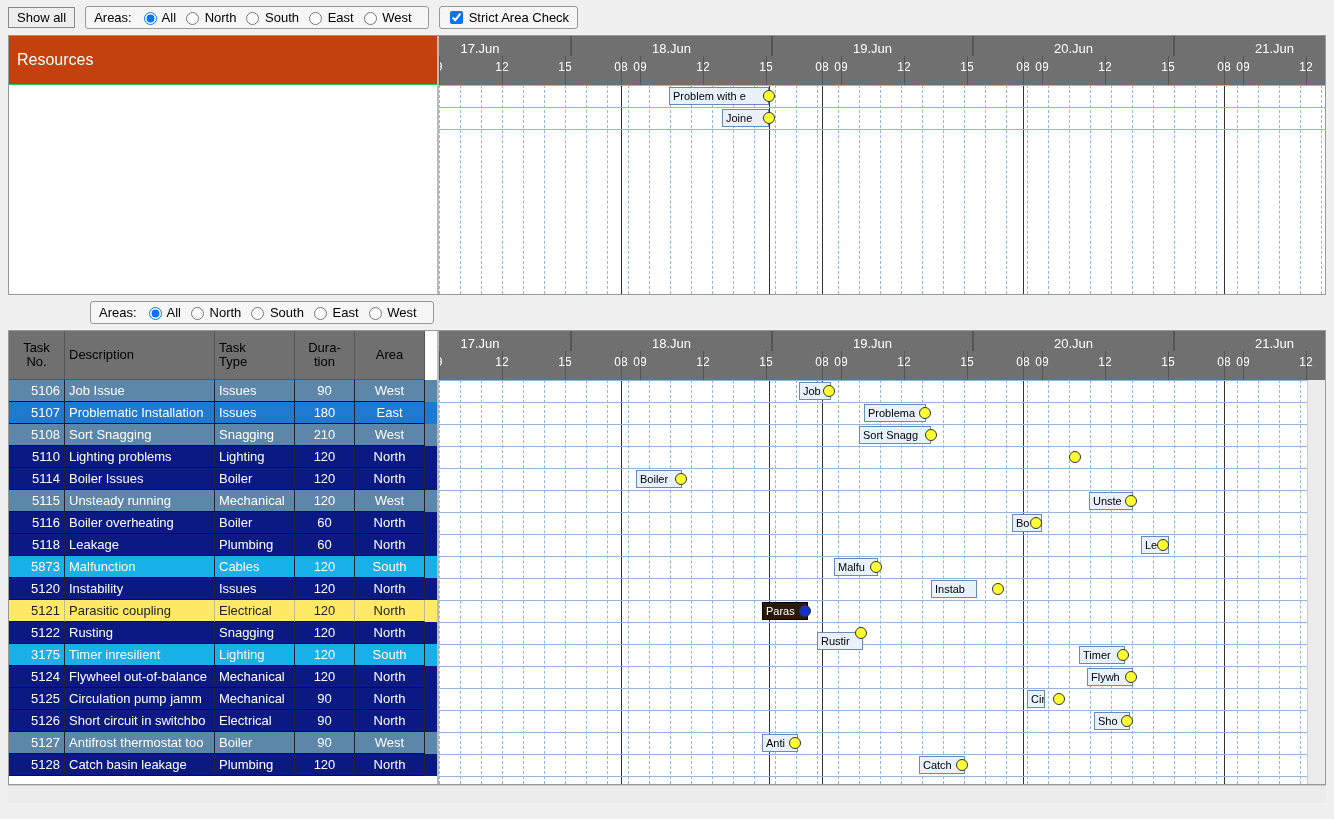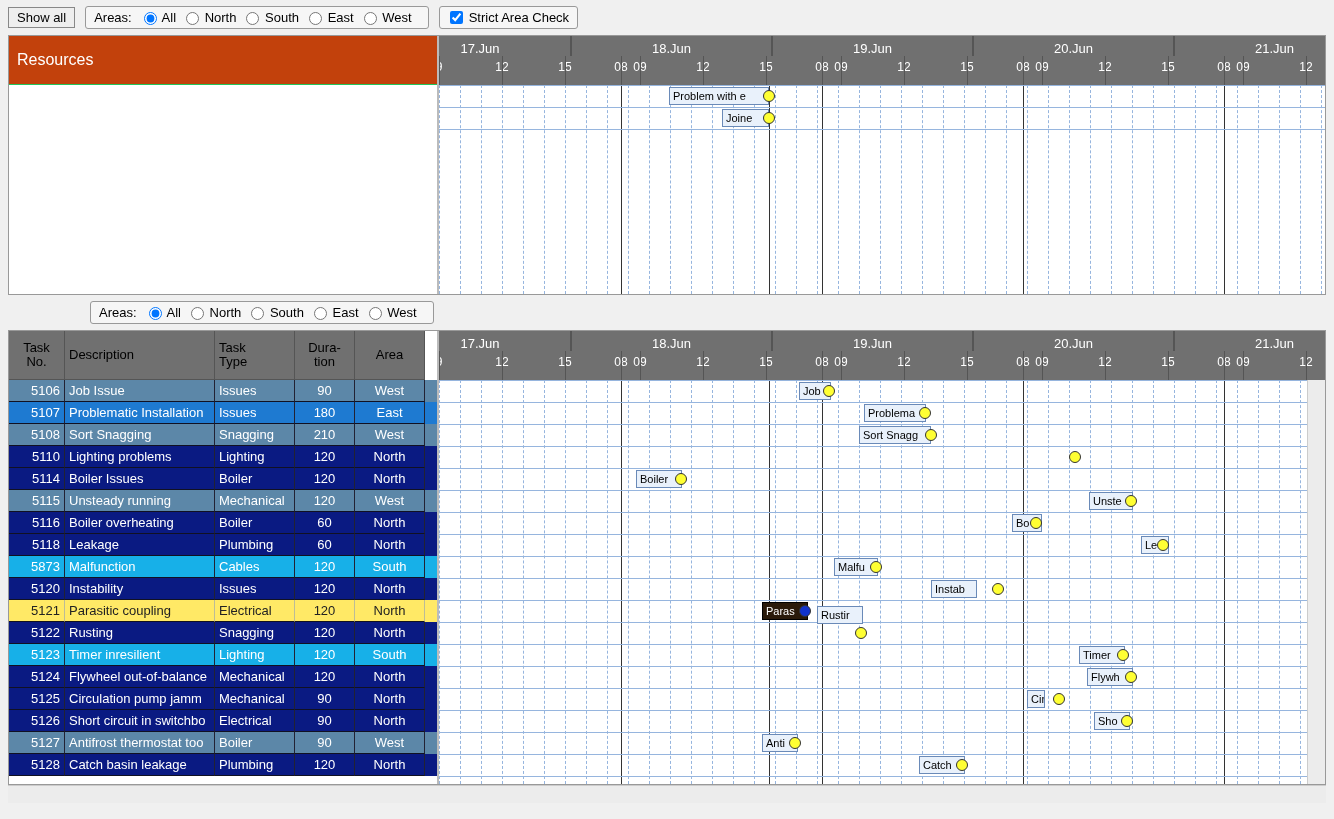--- a/index.html
+++ b/index.html
@@ -431,21 +431,21 @@
     <div class="td center col-area c-yellow">North</div>
   </div>
         <div class="task-row c-dark">
     <div class="td right col-no c-dark">5122</div>
     <div class="td col-desc c-dark">Rusting</div>
     <div class="td col-type c-dark">Snagging</div>
     <div class="td center col-dur c-dark">120</div>
     <div class="td center col-area c-dark">North</div>
   </div>
         <div class="task-row c-cyan">
-    <div class="td right col-no c-cyan">5123</div>
+    <div class="td right col-no c-cyan">3175</div>
     <div class="td col-desc c-cyan">Timer inresilient</div>
     <div class="td col-type c-cyan">Lighting</div>
     <div class="td center col-dur c-cyan">120</div>
     <div class="td center col-area c-cyan">South</div>
   </div>
         <div class="task-row c-dark">
     <div class="td right col-no c-dark">5124</div>
     <div class="td col-desc c-dark">Flywheel out-of-balance</div>
     <div class="td col-type c-dark">Mechanical</div>
     <div class="td center col-dur c-dark">120</div>
@@ -607,21 +607,21 @@
         <div class="taskbar " style="top:134px;left:573px;width:30px">Bo</div>
        <div class="pin " style="top:134px;left:597px"></div>
         <div class="taskbar " style="top:156px;left:702px;width:28px">Le</div>
        <div class="pin " style="top:156px;left:724px"></div>
         <div class="taskbar " style="top:178px;left:395px;width:44px">Malfu</div>
        <div class="pin " style="top:178px;left:437px"></div>
         <div class="taskbar " style="top:200px;left:492px;width:46px">Instab</div>
        <div class="pin " style="top:200px;left:559px"></div>
         <div class="taskbar dark" style="top:222px;left:323px;width:46px">Paras</div>
        <div class="pin blue" style="top:222px;left:366px"></div>
-        <div class="taskbar " style="top:226px;left:378px;width:46px">Rustir</div>
+        <div class="taskbar " style="top:252px;left:378px;width:46px">Rustir</div>
        <div class="pin " style="top:244px;left:422px"></div>
         <div class="taskbar " style="top:266px;left:640px;width:46px">Timer</div>
        <div class="pin " style="top:266px;left:684px"></div>
         <div class="taskbar " style="top:288px;left:648px;width:46px">Flywh</div>
        <div class="pin " style="top:288px;left:692px"></div>
         <div class="taskbar " style="top:310px;left:588px;width:18px">Circ</div>
        <div class="pin " style="top:310px;left:620px"></div>
         <div class="taskbar " style="top:332px;left:655px;width:36px">Sho</div>
        <div class="pin " style="top:332px;left:688px"></div>
         <div class="taskbar " style="top:354px;left:323px;width:36px">Anti</div>

